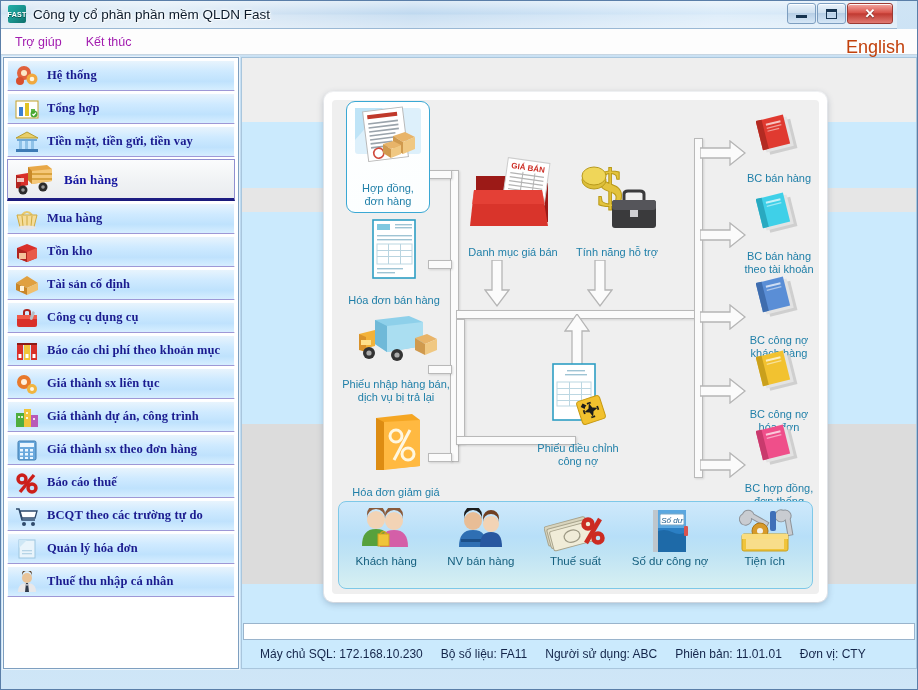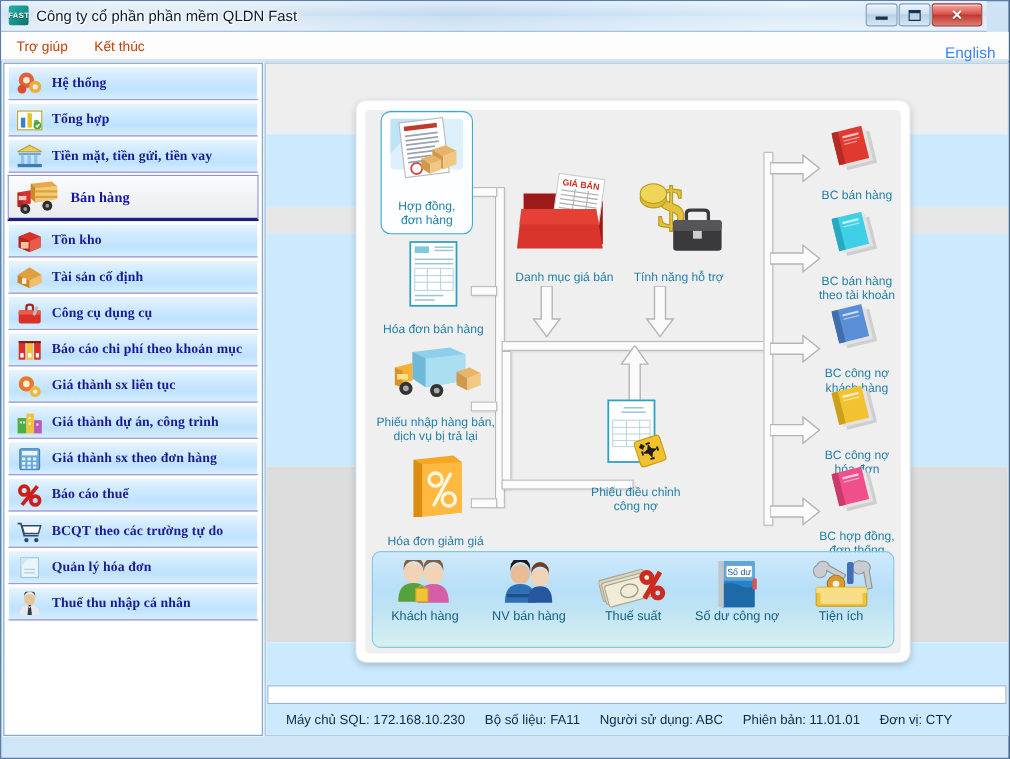--- a/index.html
+++ b/index.html
@@ -56,23 +56,23 @@
   .win-glyph-min { width:11px; height:3px; background:#16334f; margin-top:6px; }
   .win-glyph-max { width:11px; height:10px; border:1.5px solid #16334f; border-top-width:3px; }
 
   
   #menubar {
     position:absolute; left:0; top:28px; width:918px; height:26px;
     background:#fdfdfd; border-bottom:1px solid #c8d6e2;
     display:flex; align-items:center;
   }
   .menu-item {
-    font-size:12.5px; color:#c2410c; padding:3px 10px; margin-left:4px; cursor:default;
-  }
-  #menu-right { margin-left:auto; margin-right:14px; font-size:14px; color:#3b82f6;margin-top:12px; }
+    font-size:12.5px; color:#a21caf; padding:3px 10px; margin-left:4px; cursor:default;
+  }
+  #menu-right { margin-left:auto; margin-right:14px; font-size:18px; color:#c2410c;margin-top:12px; }
 
   
   #sidebar-outer {
     position:absolute; left:2px; top:56px; width:236px; height:612px;
     background:#ffffff; border:1px solid #7e9fc0;
     box-shadow: 0 0 0 1px rgba(255,255,255,.6);
     overflow:hidden;
   }
   #sidebar-list { padding:2px 3px 0 3px; }
   .nav-item {
@@ -150,21 +150,21 @@
   
   #bottom-strip {
     position:absolute; left:6px; bottom:5px; width:475px; height:88px;
     border-radius:8px;
     background: linear-gradient(180deg,#cfe9fb 0%, #b7dff8 40%, #bfe3f4 60%, #d7f0f2 100%);
     border:1.5px solid #7ec8e8;
     display:flex; align-items:flex-start; justify-content:space-around;
     padding-top:6px;
   }
   .strip-item { width:92px; text-align:center; }
-  .strip-icon { height:46px; display:flex; align-items:center; justify-content:center; }
+  .strip-icon { height:46px; display:flex; align-items:flex-start; justify-content:center;font-style:italic; }
   .strip-cap { font-size:11.5px; color:#16607f; margin-top:1px; }
 
   
   #status-wrap {
     position:absolute; left:240px; top:622px; width:676px; height:46px;
   }
   #status-field {
     position:absolute; left:2px; top:0; width:672px; height:17px;
     background:#fff; border:1px solid #9ab4cc;
   }
@@ -261,20 +261,35 @@
       <path d="M2 11 L14 9 L14 21 L2 24 Z" fill="#d9302a"></path>
       <path d="M2 11 L7 13 L7 25 L2 24 Z" fill="#b22420"></path>
       <rect x="3" y="14" width="7" height="4" fill="#f2c9c0"></rect>
       <circle cx="9" cy="26" r="4.5" fill="#2b2b2b"></circle>
               <circle cx="9" cy="26" r="1.8" fill="#999"></circle>
       <circle cx="29" cy="23" r="4.5" fill="#2b2b2b"></circle>
               <circle cx="29" cy="23" r="1.8" fill="#999"></circle>
             </svg>
           </span>
           <span class="nav-label">Bán hàng</span>
+        </div>
+        <div class="nav-item">
+          <span class="nav-icon">
+            <svg width="24" height="22" viewBox="0 0 24 22">
+      <path d="M7 7 Q12 1 17 7" fill="none" stroke="#e8c86a" stroke-width="2"></path>
+      <path d="M2 7 L22 7 L19 19 L5 19 Z" fill="#f5dd9a" stroke="#cfa93e"></path>
+      <g stroke="#cfa93e">
+                <line x1="7" y1="8" x2="8" y2="18"></line>
+                <line x1="12" y1="8" x2="12" y2="18"></line>
+                <line x1="17" y1="8" x2="16" y2="18"></line>
+              </g>
+      <ellipse cx="12" cy="19.5" rx="9" ry="2" fill="#e6e6e6"></ellipse>
+            </svg>
+          </span>
+          <span class="nav-label">Mua hàng</span>
         </div>
         <div class="nav-item">
           <span class="nav-icon">
             <svg width="24" height="22" viewBox="0 0 24 22">
       <polygon points="2,7 12,3 22,7 22,17 12,21 2,17" fill="#d9302a"></polygon>
       <polygon points="2,7 12,11 12,21 2,17" fill="#b02520"></polygon>
       <polygon points="12,11 22,7 22,17 12,21" fill="#e85a4a"></polygon>
       <rect x="4" y="12" width="7" height="6" fill="#f4c29a"></rect>
             </svg>
           </span>

